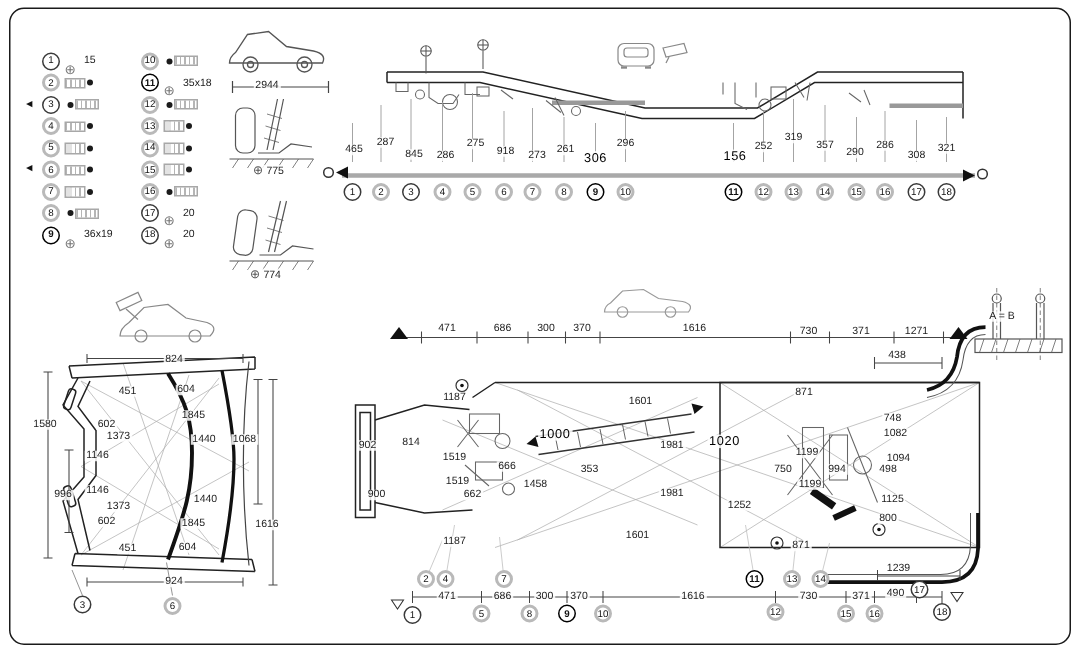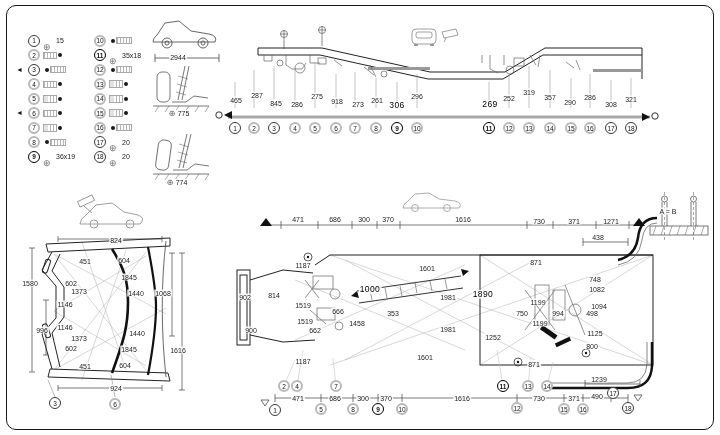--- a/index.html
+++ b/index.html
@@ -358,21 +358,21 @@
   <span class="lbl" style="left:236px;top:100px">465</span>
   <span class="lbl" style="left:257px;top:95px">287</span>
   <span class="lbl" style="left:276px;top:103px">845</span>
   <span class="lbl" style="left:297px;top:104px">286</span>
   <span class="lbl" style="left:317px;top:96px">275</span>
   <span class="lbl" style="left:337px;top:101px">918</span>
   <span class="lbl" style="left:358px;top:104px">273</span>
   <span class="lbl" style="left:377px;top:100px">261</span>
   <span class="lbl big" style="left:397px;top:105px">306</span>
   <span class="lbl" style="left:417px;top:96px">296</span>
-  <span class="lbl big" style="left:490px;top:104px">269</span>
+  <span class="lbl big" style="left:490px;top:104px">156</span>
   <span class="lbl" style="left:509px;top:98px">252</span>
   <span class="lbl" style="left:529px;top:92px">319</span>
   <span class="lbl" style="left:550px;top:97px">357</span>
   <span class="lbl" style="left:570px;top:102px">290</span>
   <span class="lbl" style="left:590px;top:97px">286</span>
   <span class="lbl" style="left:611px;top:104px">308</span>
   <span class="lbl" style="left:631px;top:99px">321</span>
 
   <span class="pt thin" style="left:235px;top:128px">1</span>
   <span class="pt gray" style="left:254px;top:128px">2</span>
@@ -428,21 +428,21 @@
   <span class="lbl" style="left:245px;top:297px">902</span>
   <span class="lbl" style="left:251px;top:330px">900</span>
 
   <span class="lbl" style="left:303px;top:265px">1187</span>
   <span class="lbl" style="left:427px;top:268px">1601</span>
   <span class="lbl" style="left:536px;top:262px">871</span>
   <span class="lbl" style="left:595px;top:279px">748</span>
   <span class="lbl" style="left:597px;top:289px">1082</span>
   <span class="lbl big" style="left:370px;top:289px">1000</span>
   <span class="lbl" style="left:448px;top:297px">1981</span>
-  <span class="lbl big" style="left:483px;top:294px">1890</span>
+  <span class="lbl big" style="left:483px;top:294px">1020</span>
   <span class="lbl" style="left:274px;top:295px">814</span>
   <span class="lbl" style="left:303px;top:305px">1519</span>
   <span class="lbl" style="left:538px;top:302px">1199</span>
   <span class="lbl" style="left:599px;top:306px">1094</span>
   <span class="lbl" style="left:338px;top:311px">666</span>
   <span class="lbl" style="left:522px;top:313px">750</span>
   <span class="lbl" style="left:558px;top:313px">994</span>
   <span class="lbl" style="left:592px;top:313px">498</span>
   <span class="lbl" style="left:393px;top:313px">353</span>
   <span class="lbl" style="left:305px;top:321px">1519</span>

